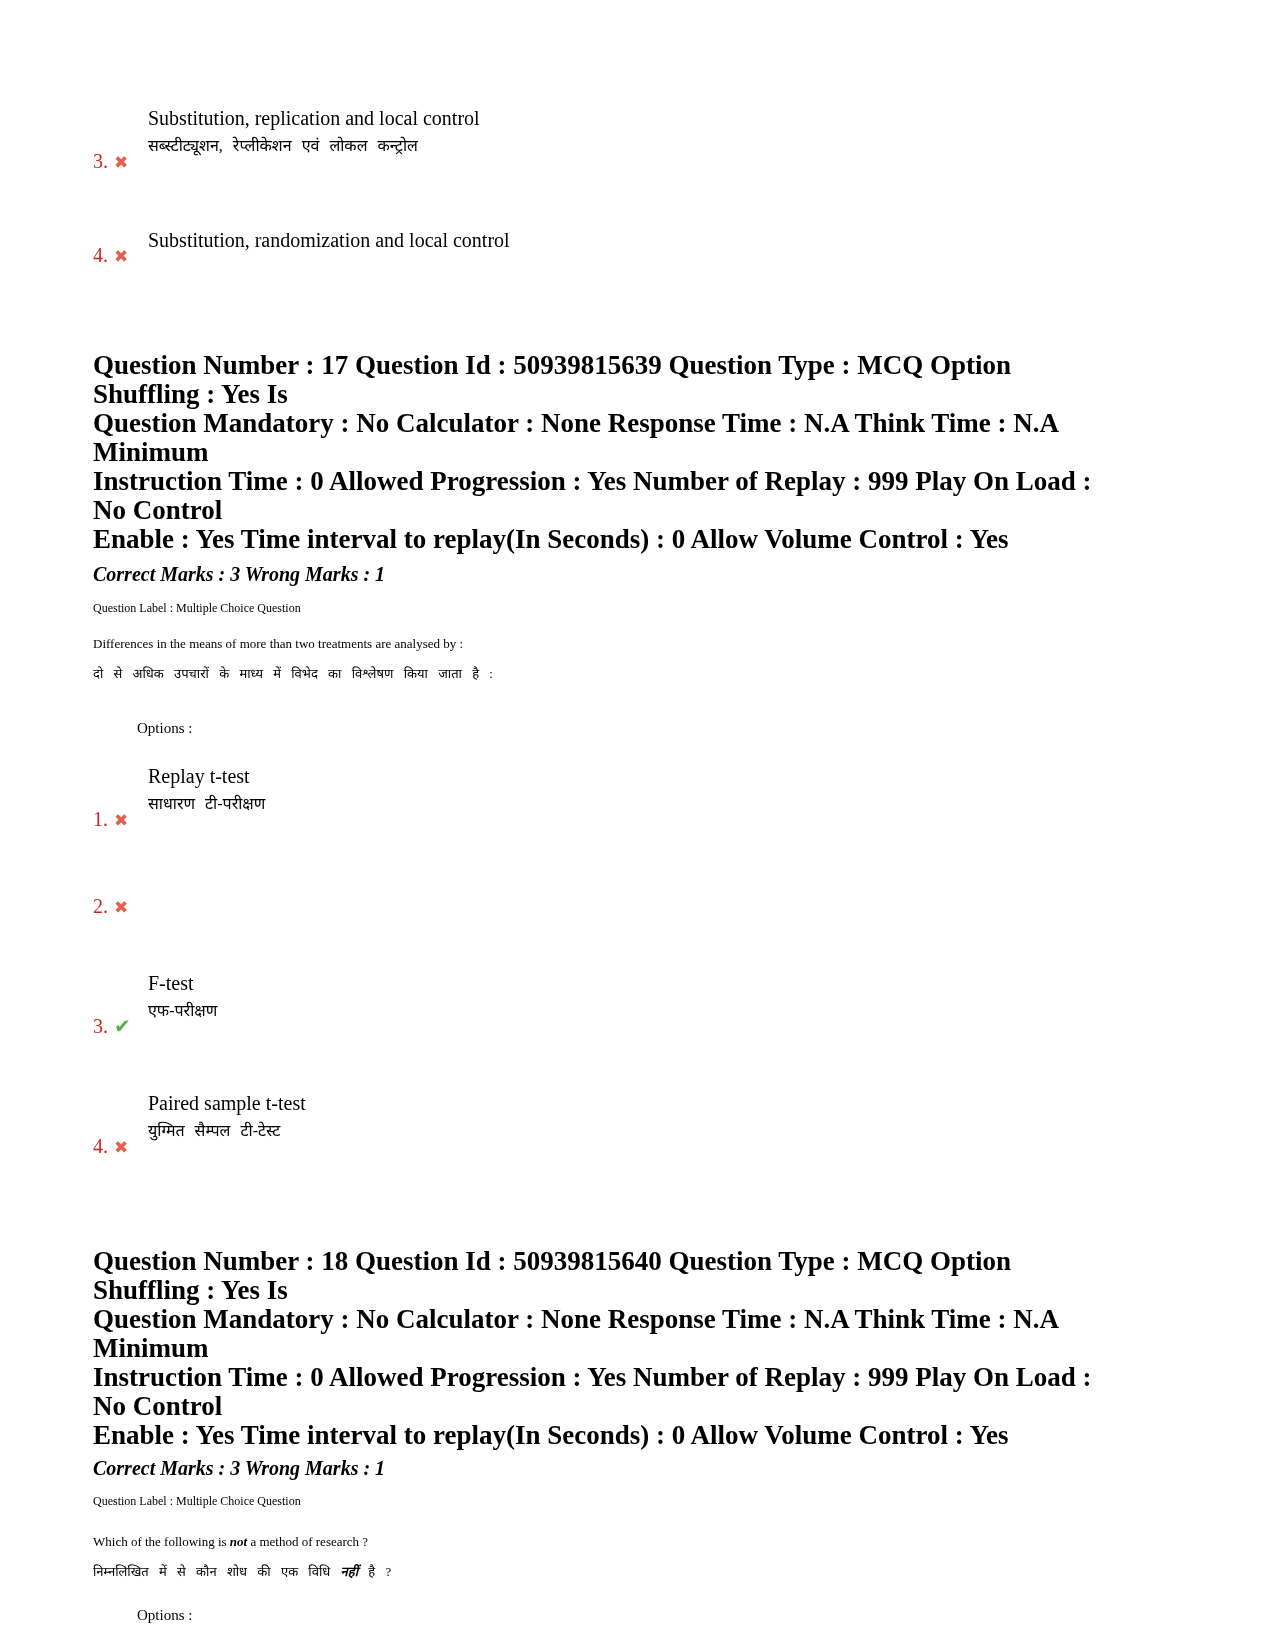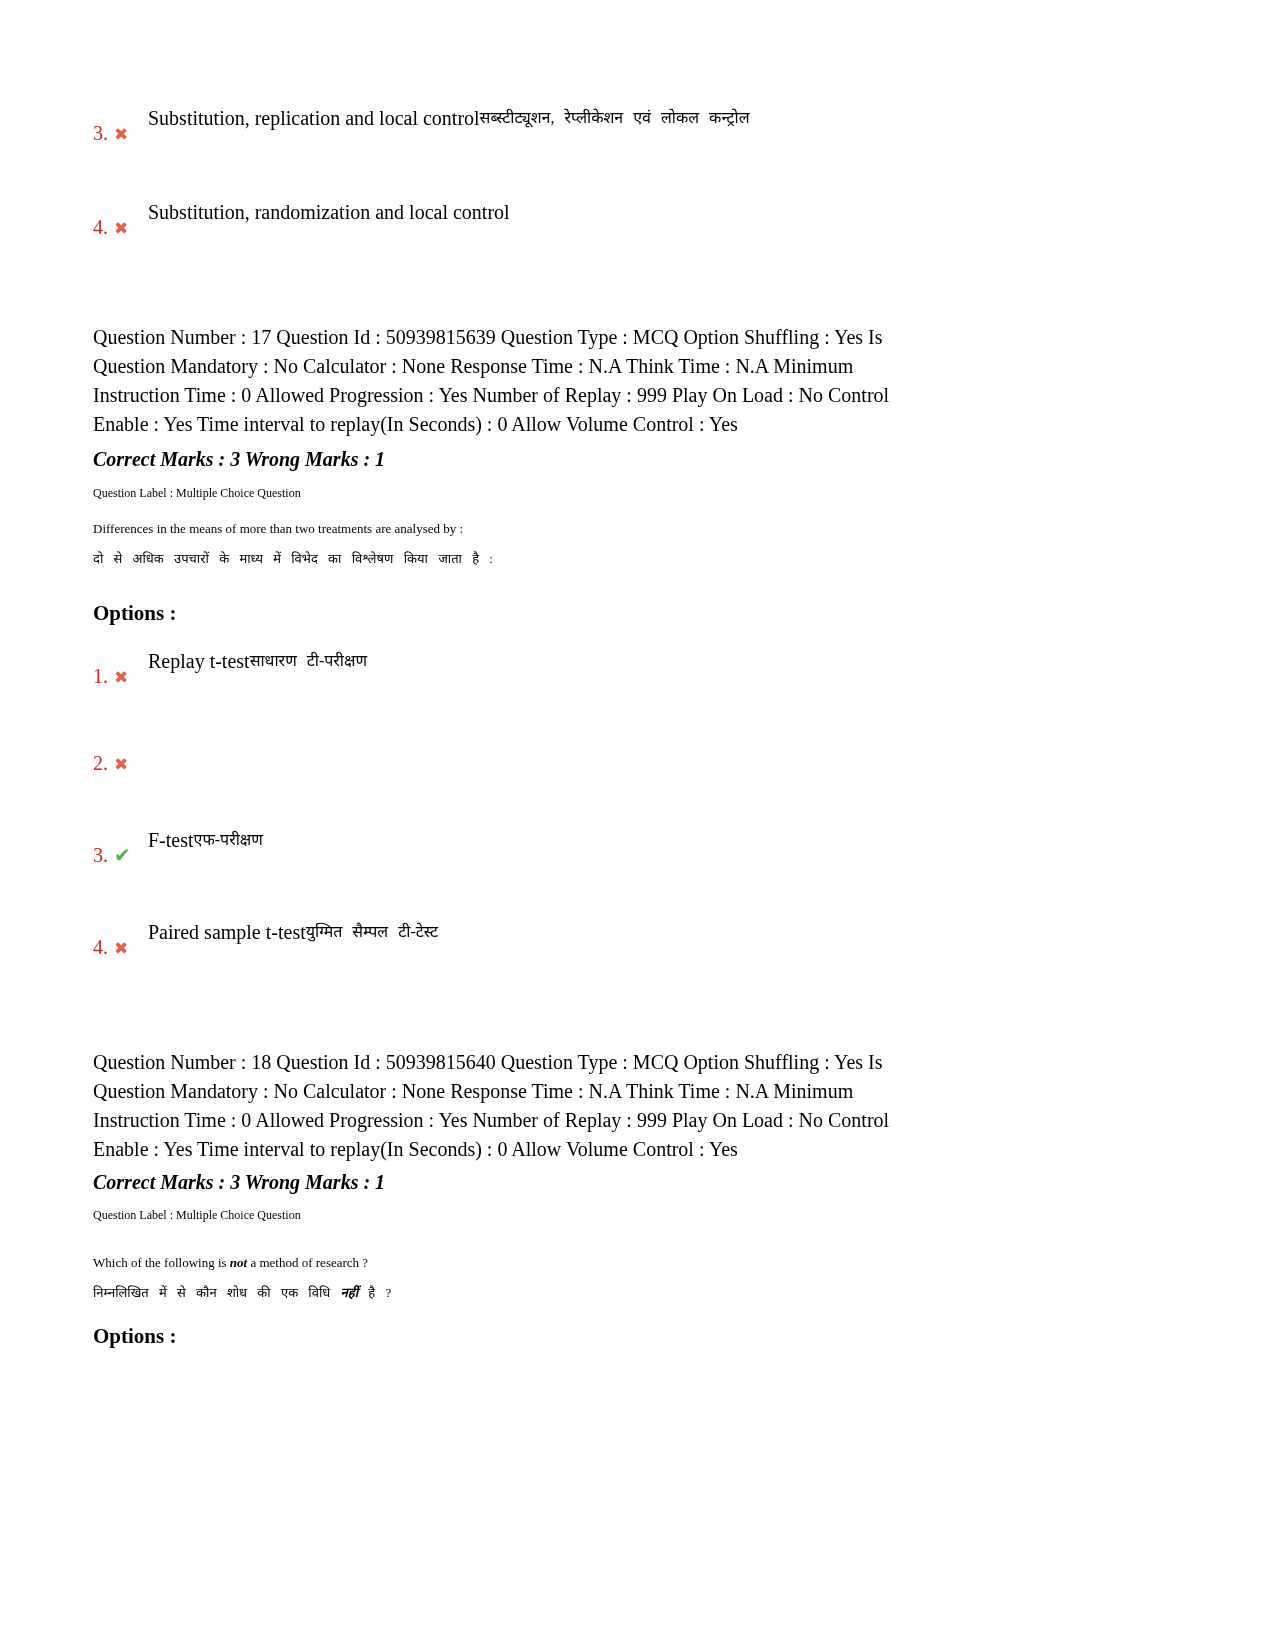--- a/index.html
+++ b/index.html
@@ -30,55 +30,56 @@
   .option-row .num {
     font-size: 20px;
     color: var(--num-color, #c9281c);
   }
   .option-row .mark {
     font-size: 17px;
     line-height: 1;
   }
   .option-row .mark.wrong   { color: var(--wrong-color, #e2604e); }
   .option-row .mark.correct { color: var(--correct-color, #58b14c); font-size: 20px; }
-  .opt-text { display: flex; }
+  .opt-text { display: flex; flex-direction: column; }
   .opt-text .en { font-size: 20px; line-height: 28px; }
   .opt-text .hi { font-size: 16px; line-height: 28px; word-spacing: 6px; }
   .prev-block .option-row { margin-bottom: 66px; }
   .q17-block { margin-top: 97px; }
   .q18-block { margin-top: 102px; }
   .meta {
-    font-weight: normal;
-    font-size: 20px;
+    font-weight: bold;
+    font-size: 27px;
     line-height: 29px;
     max-width: 1020px;
   }
   .marks-line {
     font-weight: bold;
     font-size: 20px;
     line-height: 24px;
     font-style: italic;
   }
   .q17-block .marks-line { margin-top: 8px; }
   .q18-block .marks-line { margin-top: 6px; }
   .qlabel {
     font-size: 12px;
     line-height: 24px;
   }
   .q17-block .qlabel { margin-top: 10px; }
   .q18-block .qlabel { margin-top: 9px; }
   .qtext { font-size: 13px; line-height: 30px; }
   .q17-block .qtext { margin-top: 9px; }
-  .q18-block .qtext { margin-top: 21px; }
+  .q18-block .qtext { margin-top: 14px; }
   .qtext .hi { word-spacing: 7px; }
   .qtext .em { font-weight: bold; font-style: italic; }
   .options-heading {
-    font-weight: bold;
-    font-size: 21px;
+    font-weight: normal;
+    font-size: 15px;
     line-height: 26px;
+    margin-left: 44px;
   }
   .q17-block .options-heading { margin-top: 26px; }
   .q18-block .options-heading { margin-top: 15px; }
   .q17-block .options-list { margin-top: 21px; }
   .q17-block .option-row { margin-bottom: 64px; }
 </style>
 </head>
 <body>
 
 <div class="page">

